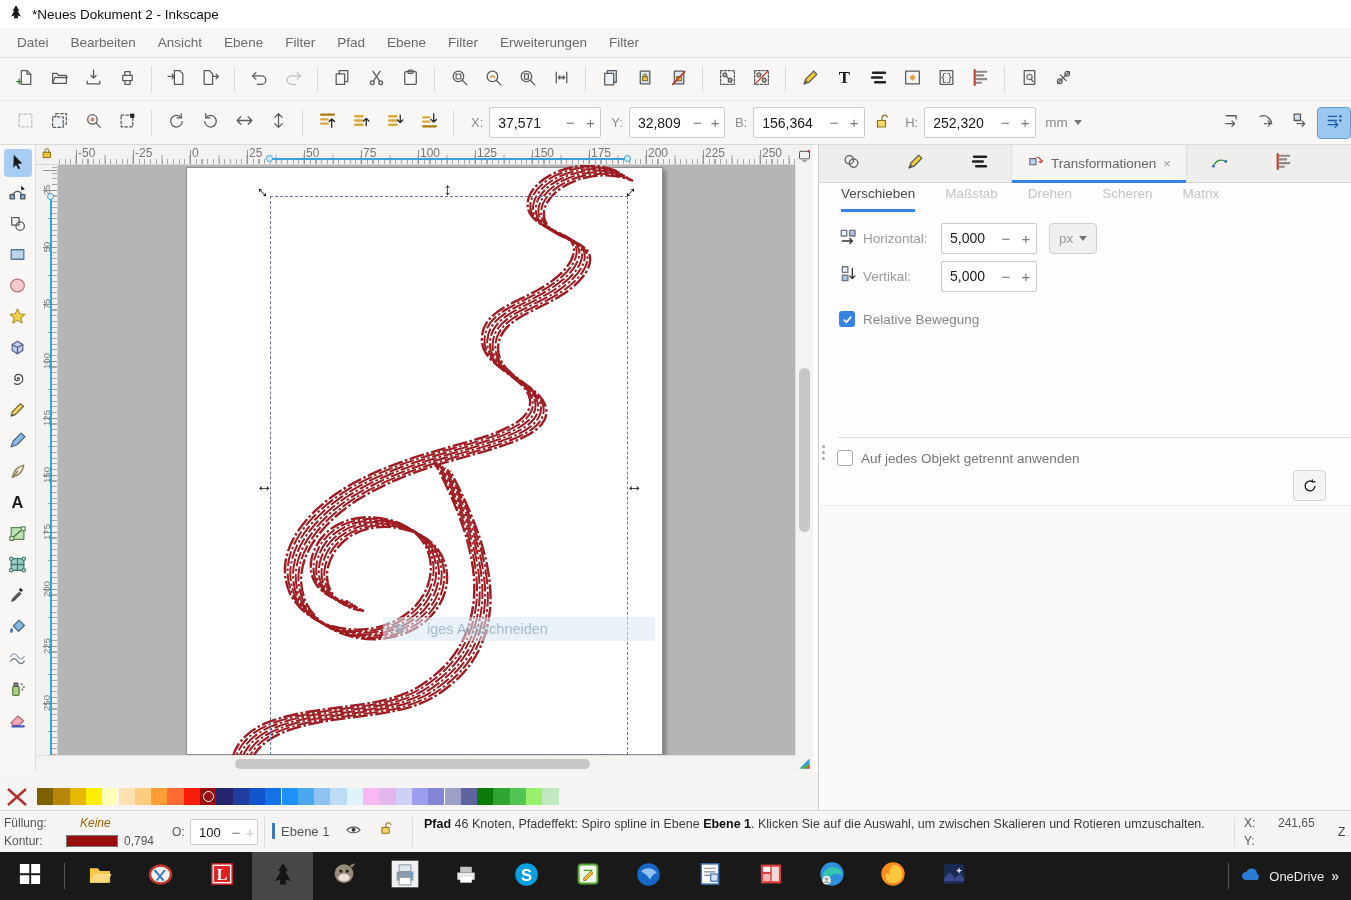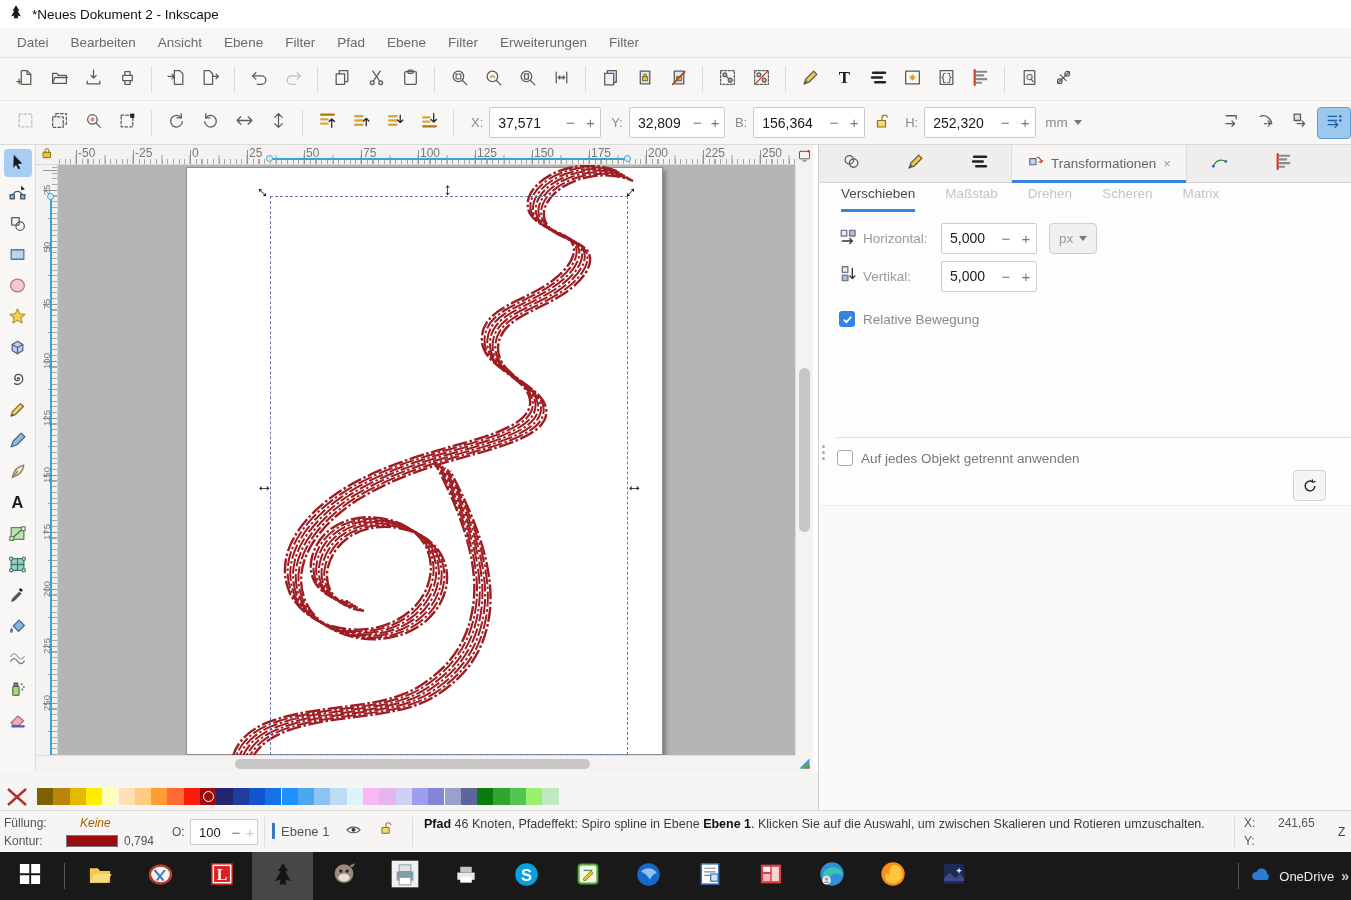--- a/index.html
+++ b/index.html
@@ -109,21 +109,21 @@
   #sb-msg{position:absolute;left:424px;top:4px;width:812px;font-size:12.5px;color:#3c3c3c;line-height:1.45;}
   #sb-msg b{color:#111;}
   .vdiv{position:absolute;top:6px;width:1px;height:30px;background:#ddd;}
 
   
   #taskbar{left:0;top:852px;width:1351px;height:48px;background:#191919;display:flex;align-items:center;}
   .slot{width:61px;height:48px;display:flex;align-items:center;justify-content:center;}
   .slot.start{width:60px;}
   .slot.active{background:#474747;}
   .tdiv{width:1px;height:26px;background:#555;margin:0 4px;}
-  #od{display:flex;align-items:center;gap:7px;margin-left:auto;margin-right:2px;}
+  #od{display:flex;align-items:center;gap:7px;margin-left:auto;margin-right:12px;}
   #od .txt{color:#eee;font-size:13px;}
   #od .chev{color:#ccc;font-size:14px;font-weight:bold;}
 </style>
 </head>
 <body>
 
 <div class="abs" id="titlebar">
   <span>
     <svg width="16" height="16" viewBox="0 0 18 18">
         <path d="M9 1.5L13 8l-2.2-.8L14.5 14l-3.6-1 .6 3H6.5l.6-3-3.6 1 3.7-6.8L5 8z" fill="#1a1a1a"></path>
@@ -658,20 +658,24 @@
       <path d="M402 318C422 356 446 408 442 456C438 498 418 524 386 544C346 568 282 560 234 580C198 595 190 628 212 652" transform="translate(-12.6 -13.8)" stroke="#9e1c22" stroke-width="2" fill="none" stroke-dasharray="15 2.5 2.5 2.5" stroke-dashoffset="50"></path>
       <path d="M585 28C545 12 500 34 496 58C493 78 516 84 532 92C551 102 542 124 514 142C486 160 452 166 450 194C448 224 494 232 498 256C502 280 460 292 424 302C388 312 346 324 308 348C266 376 242 414 258 450C276 488 340 500 378 468C410 440 406 392 362 378C324 366 288 382 280 414C274 438 292 456 316 458" transform="translate(-9.899999999999999 -12.2)" stroke="#9e1c22" stroke-width="2.4" fill="none" stroke-dasharray="15 2.5 2.5 2.5" stroke-dashoffset="54"></path>
       <path d="M402 318C422 356 446 408 442 456C438 498 418 524 386 544C346 568 282 560 234 580C198 595 190 628 212 652" transform="translate(-9.899999999999999 -12.2)" stroke="#9e1c22" stroke-width="2.4" fill="none" stroke-dasharray="15 2.5 2.5 2.5" stroke-dashoffset="59"></path>
     </svg>
   <div id="selrect"></div>
   <span class="handle" style="left:198px;top:17px;transform:rotate(45deg);">↔</span>
   <span class="handle" style="left:384px;top:17px;transform:rotate(90deg);">↔</span>
   <span class="handle" style="left:562px;top:17px;transform:rotate(-45deg);">↔</span>
   <span class="handle" style="left:198px;top:312px;">↔</span>
   <span class="handle" style="left:568px;top:312px;">↔</span>
+  <div id="toast">
+    <div class="dot"></div>
+    <span>iges Ausschneiden</span>
+  </div>
 </div>
 
 <div class="abs" id="corner-tr">
     <svg width="15" height="15" viewBox="0 0 18 18" fill="none" stroke="#5b5b5b" stroke-width="1.2" stroke-linecap="round" stroke-linejoin="round">
       <rect x="3" y="4" width="12" height="9" rx="1"></rect>
       <path d="M7 15.5h4"></path>
       <circle cx="14" cy="4" r="1.5" fill="#c0392b" stroke="none"></circle>
     </svg>
   </div>
 <div class="abs" id="vscroll">

